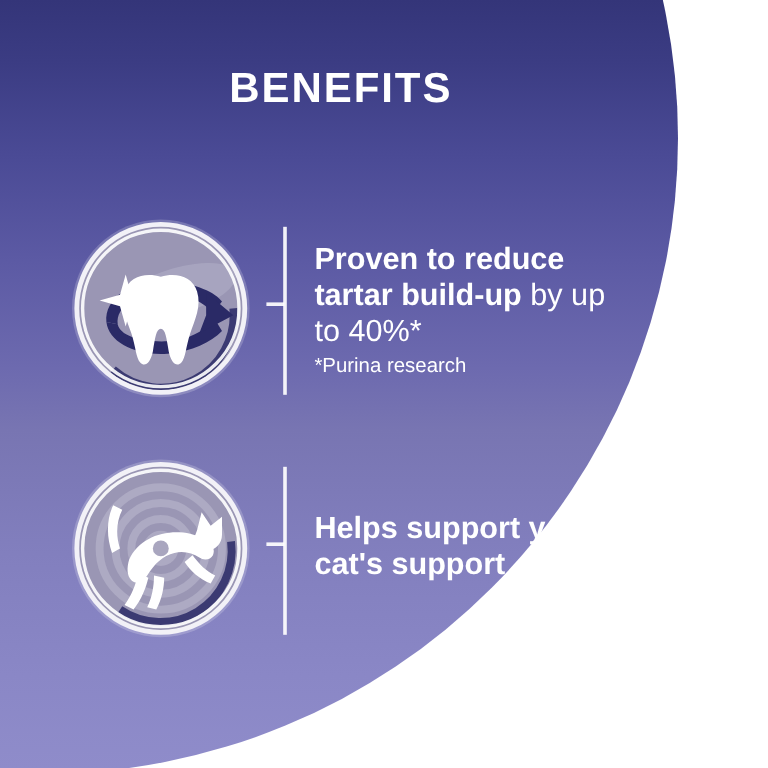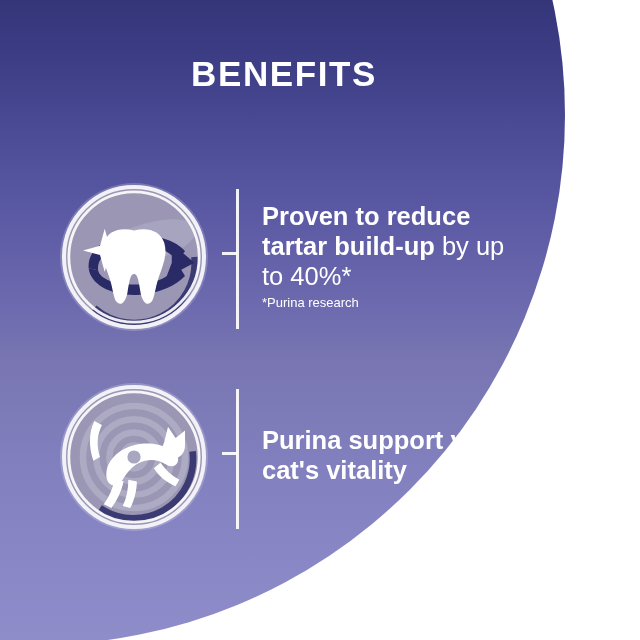--- a/index.html
+++ b/index.html
@@ -67,21 +67,21 @@
   #copy-2 { top:40px; }
 
   .headline {
     font-size:25.5px;
     line-height:1.18;
     font-weight:400;
   }
   .headline .b { font-weight:bold;text-align:center; }
   .footnote {
     margin-top:4px;
-    font-size:13px;
+    font-size:17px;
     font-weight:400;
     line-height:1.2;
   }
 </style>
 </head>
 <body>
 
 <div id="stage">
 
   <div id="panel"></div>
@@ -185,17 +185,17 @@
         </svg>
       </div>
     </div>
 
     <div class="connector">
       <div class="vline"></div>
       <div class="tick"></div>
     </div>
 
     <div class="copy" id="copy-2">
-      <div class="headline"><span class="b">Purina support your cat's vitality</span><span></span></div>
+      <div class="headline"><span class="b">Helps support your cat's support</span><span></span></div>
     </div>
   </div>
 
 </div>
 
 </body></html>

